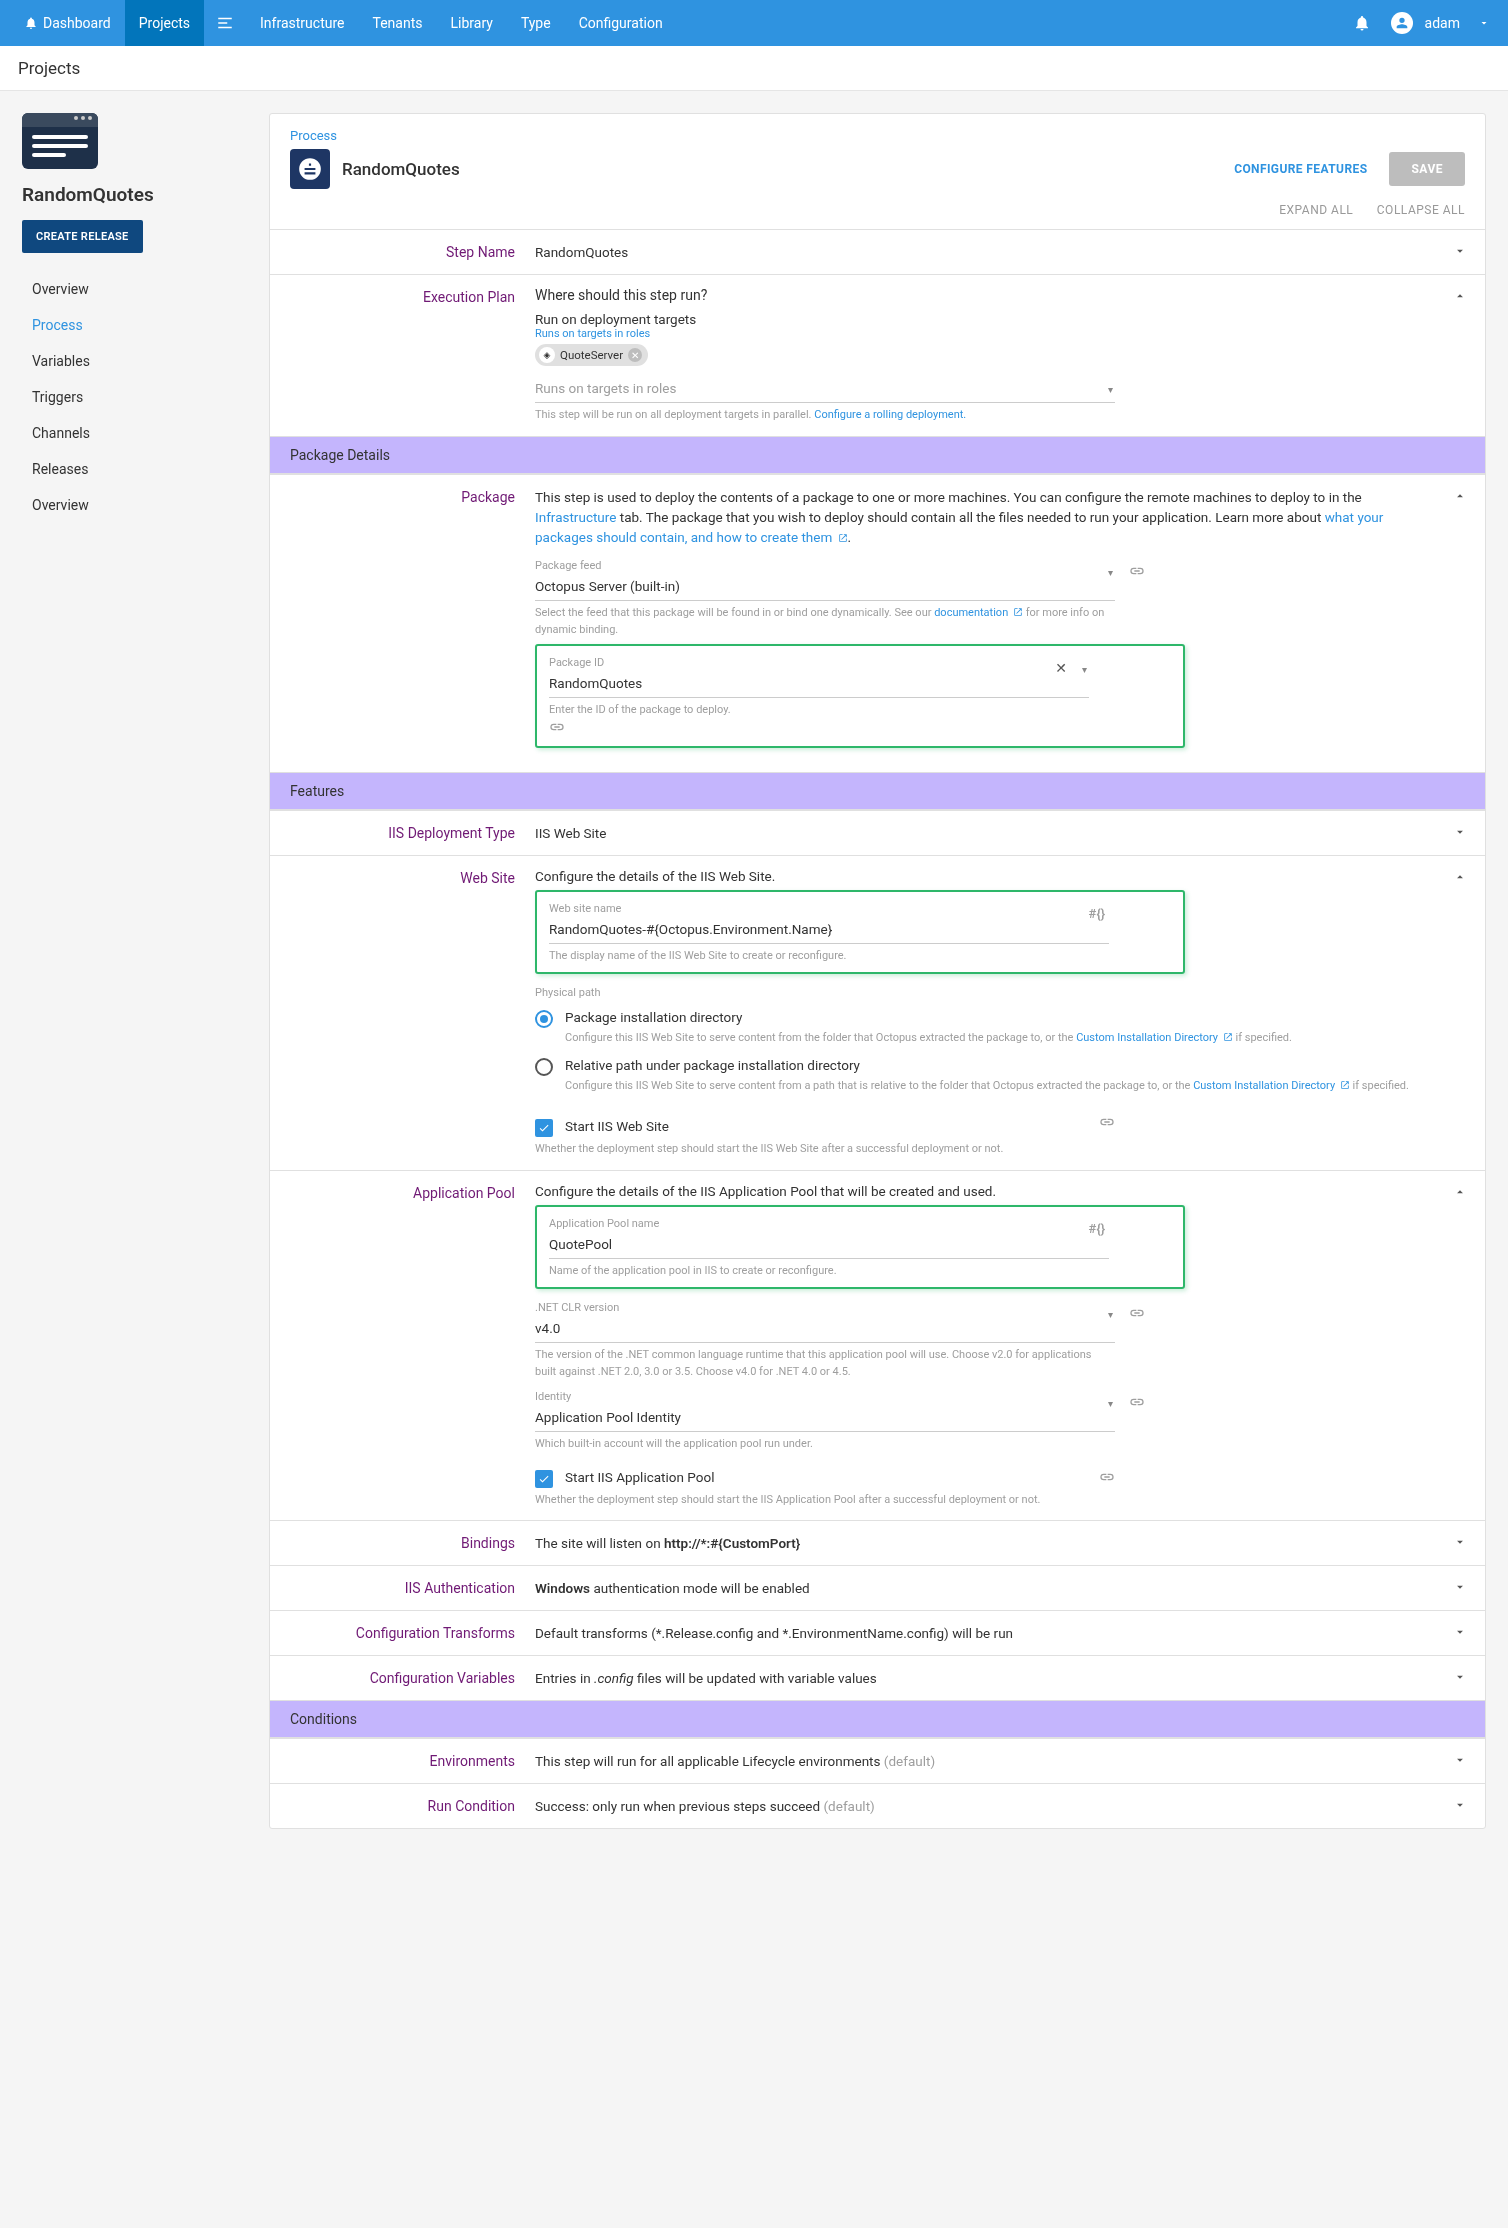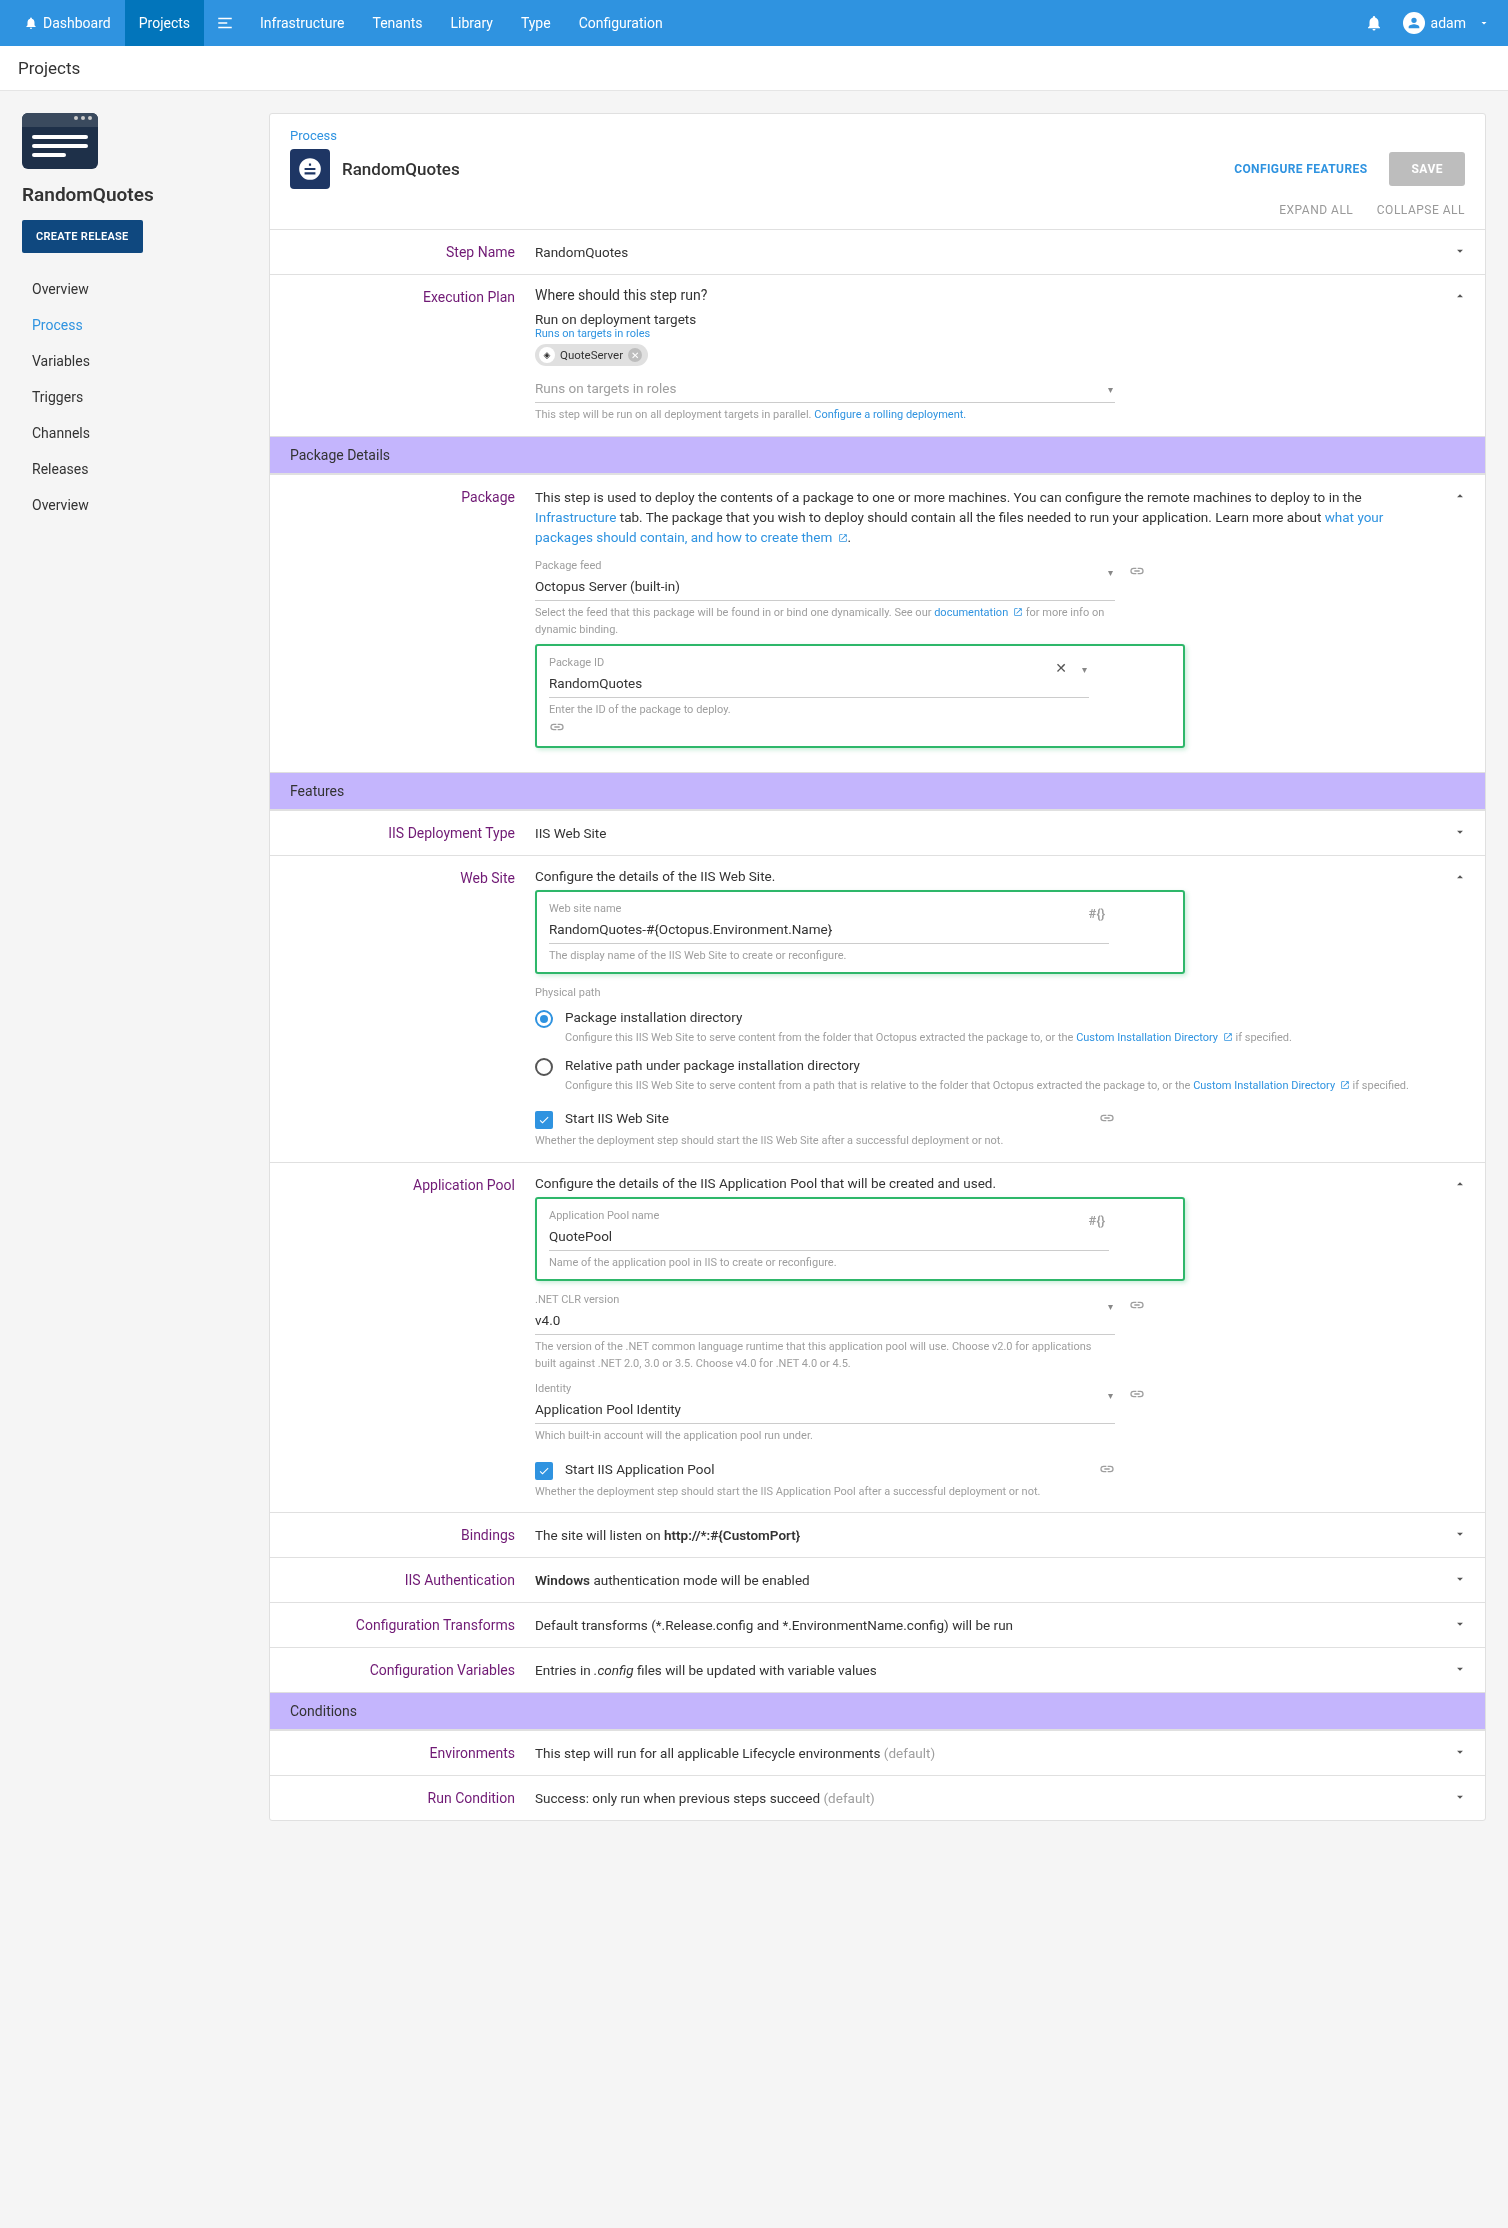--- a/index.html
+++ b/index.html
@@ -5,21 +5,21 @@
 * { margin: 0; padding: 0; box-sizing: border-box; font-family: -apple-system, BlinkMacSystemFont, "Segoe UI", Roboto, Helvetica, Arial, sans-serif; }
 body { background: #f5f5f5; font-size: 13.5px; color: #333; }
 
 
 .topnav { background: #2f93e0; height: 46px; display: flex; align-items: center; padding: 0 10px; color: #fff; }
 .topnav .nav-items { display: flex; align-items: center; height: 100%; }
 .nav-item { padding: 0 14px; height: 100%; display: flex; align-items: center; cursor: pointer; font-size: 14px; }
 .nav-item.active { background: #0275bb; }
 .nav-icon-only { width: 42px; justify-content: center; padding: 0; }
 .topnav .spacer { flex: 1; }
-.topnav .user { display: flex; align-items: center; gap: 6px; padding: 0 8px; font-size: 14px; }
+.topnav .user { display: flex; align-items: center; gap: 12px; padding: 0 8px; font-size: 14px; }
 .topnav .avatar { width: 22px; height: 22px; border-radius: 50%; background: #fff; display: flex; align-items: center; justify-content: center; }
 .topnav .avatar svg { fill: #2f93e0; }
 
 .page-title-bar { background: #fff; padding: 12px 18px; border-bottom: 1px solid #e5e5e5; font-size: 17px; color: #333; }
 
 .layout { display: flex; padding: 22px; gap: 22px; align-items: flex-start; max-width: 1508px; }
 
 
 .sidebar { width: 225px; flex-shrink: 0; }
 .proj-icon { width: 76px; height: 56px; background: #1e3049; border-radius: 6px; position: relative; margin-bottom: 14px; }
@@ -348,21 +348,21 @@
                   <use href="#i-ext"></use>
                 </svg></span></a><span> if specified.</span></div>
         <div class="opt-row">
           <div class="radio empty"></div>
           <div>Relative path under package installation directory</div>
         </div>
         <div class="opt-sub"><span>Configure this IIS Web Site to serve content from a path that is relative to the folder that Octopus extracted the package to, or the </span><a class="link"><span>Custom Installation Directory </span><span class="ext-icon"><svg>
                   <use href="#i-ext"></use>
                 </svg></span></a><span> if specified.</span></div>
         <div class="inline-bind-row" style="margin-top:16px">
-          <div class="opt-row" style="margin-top:0">
+          <div class="opt-row" style="margin-top:8px">
             <div class="checkbox">
                 <svg>
                   <use href="#i-check"></use>
                 </svg>
               </div>
             <div>Start IIS Web Site</div>
           </div>
           <div style="flex:1"></div>
           <span class="link-svg"><svg>
                 <use href="#i-link"></use>

